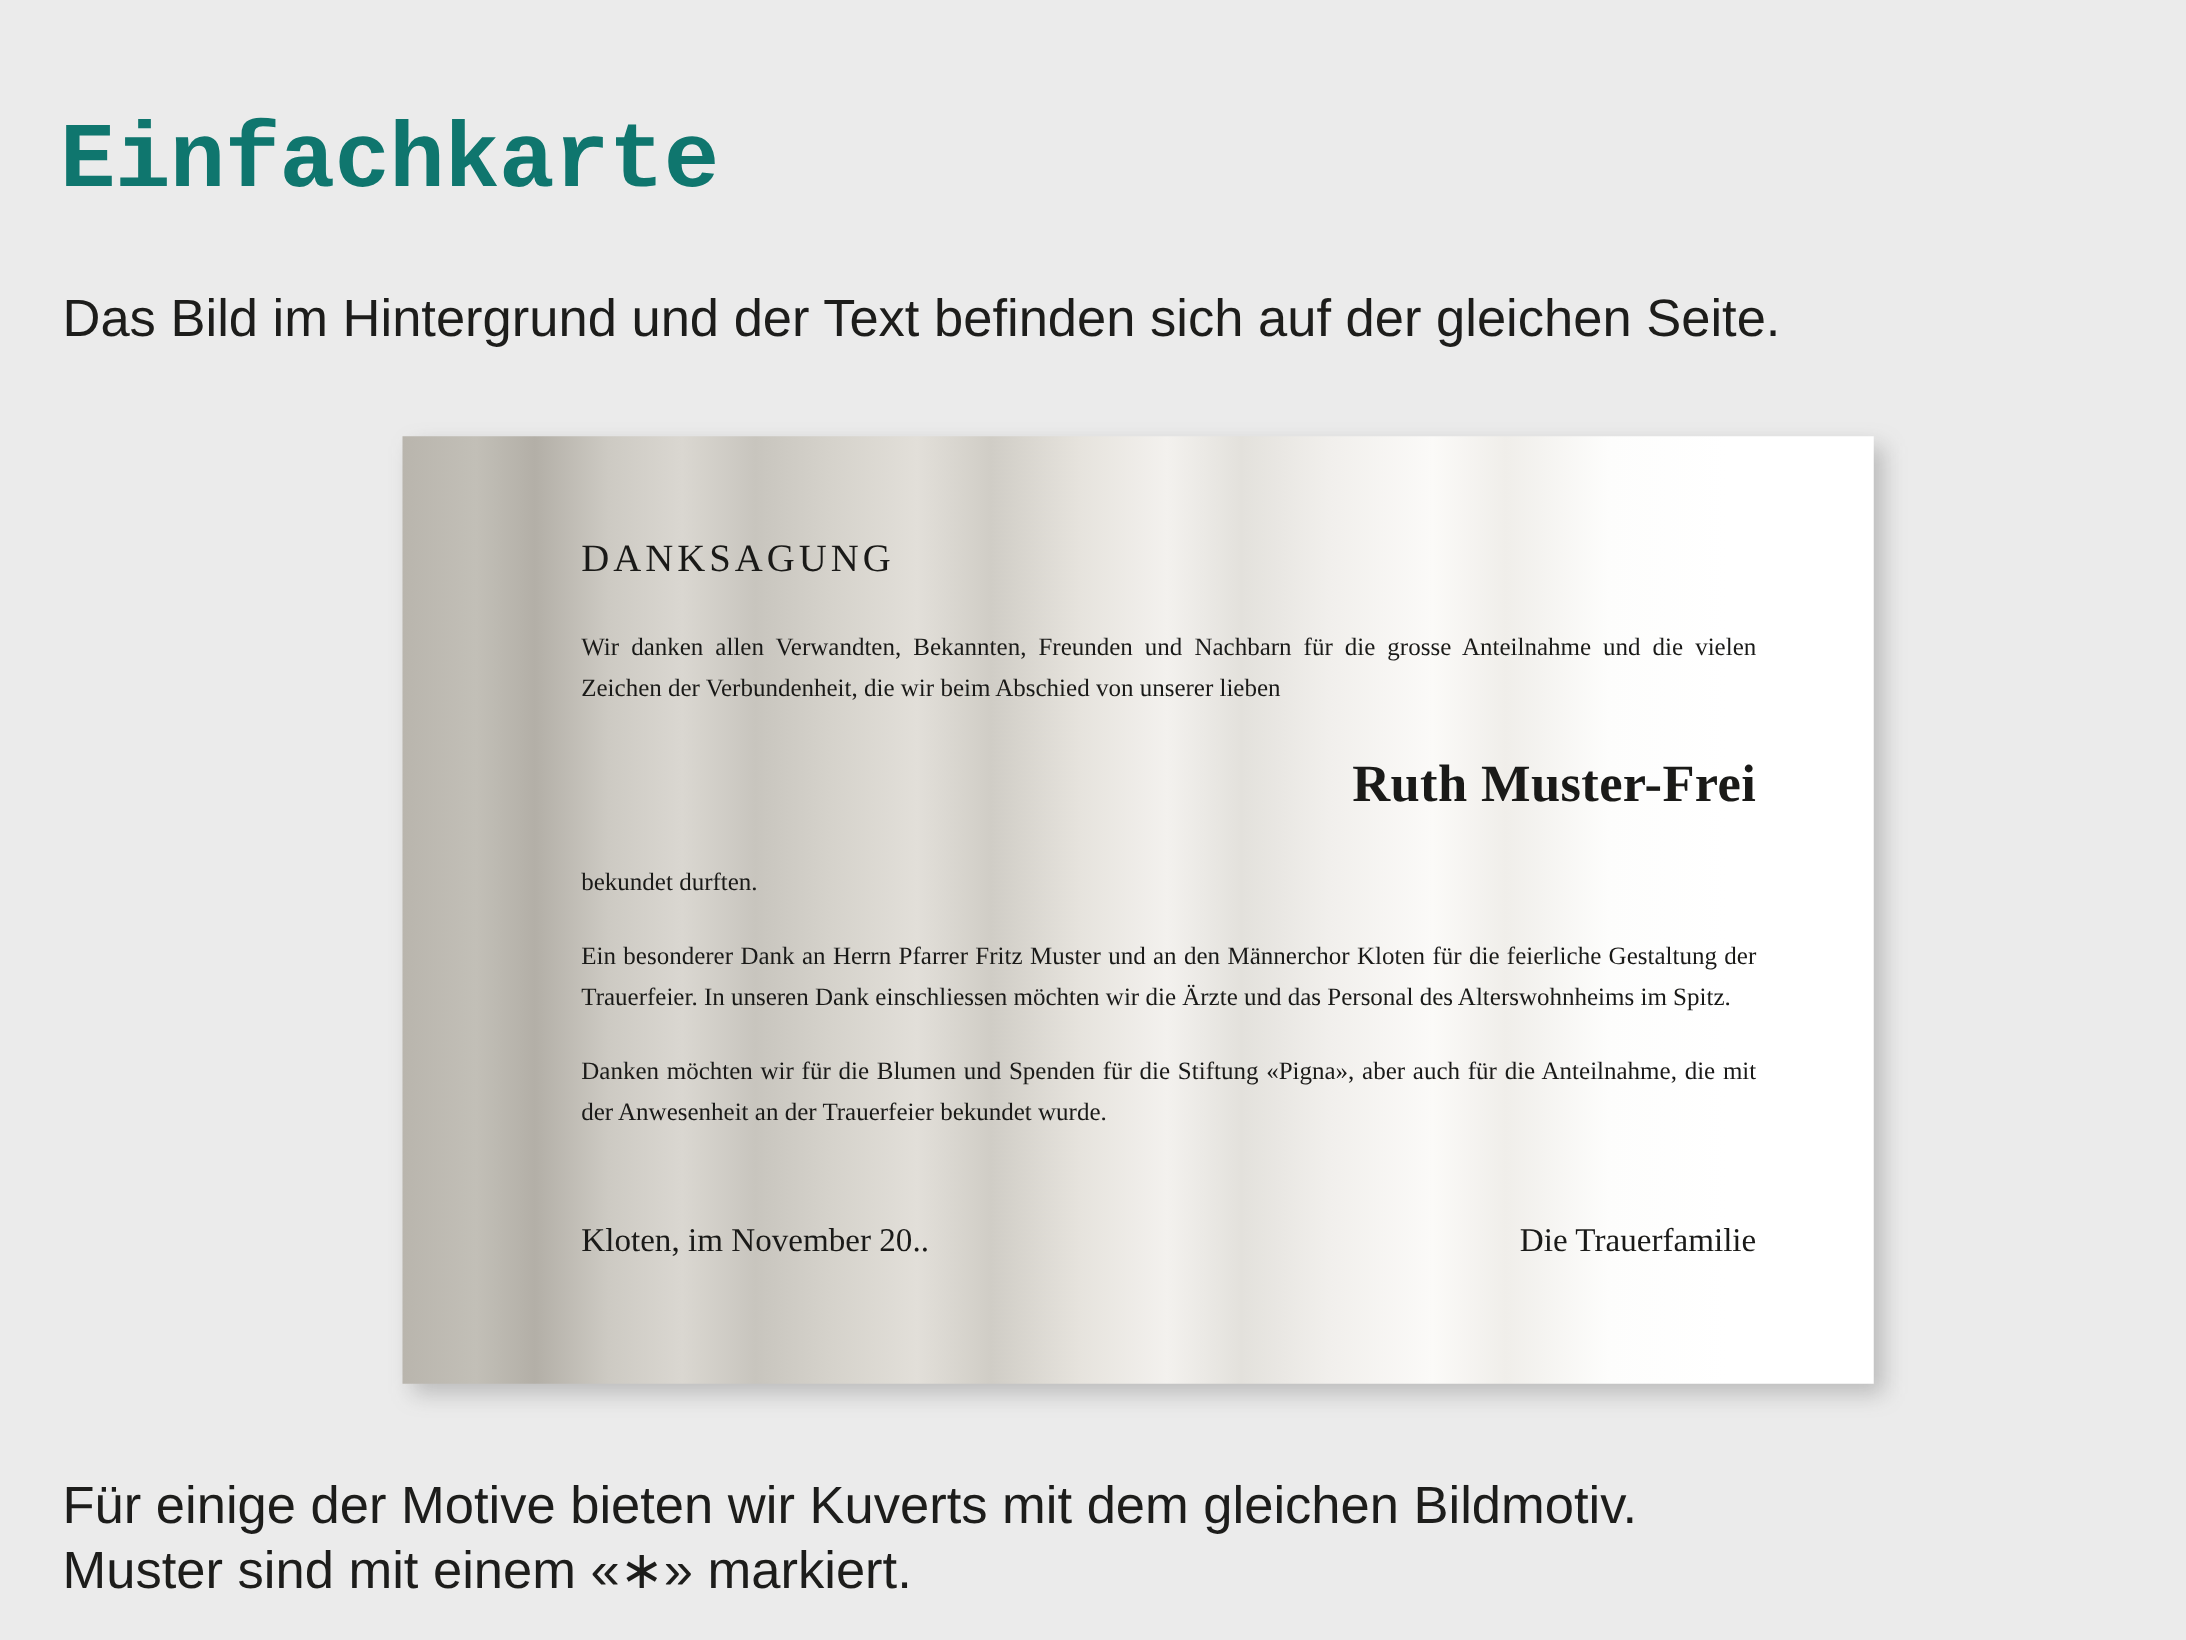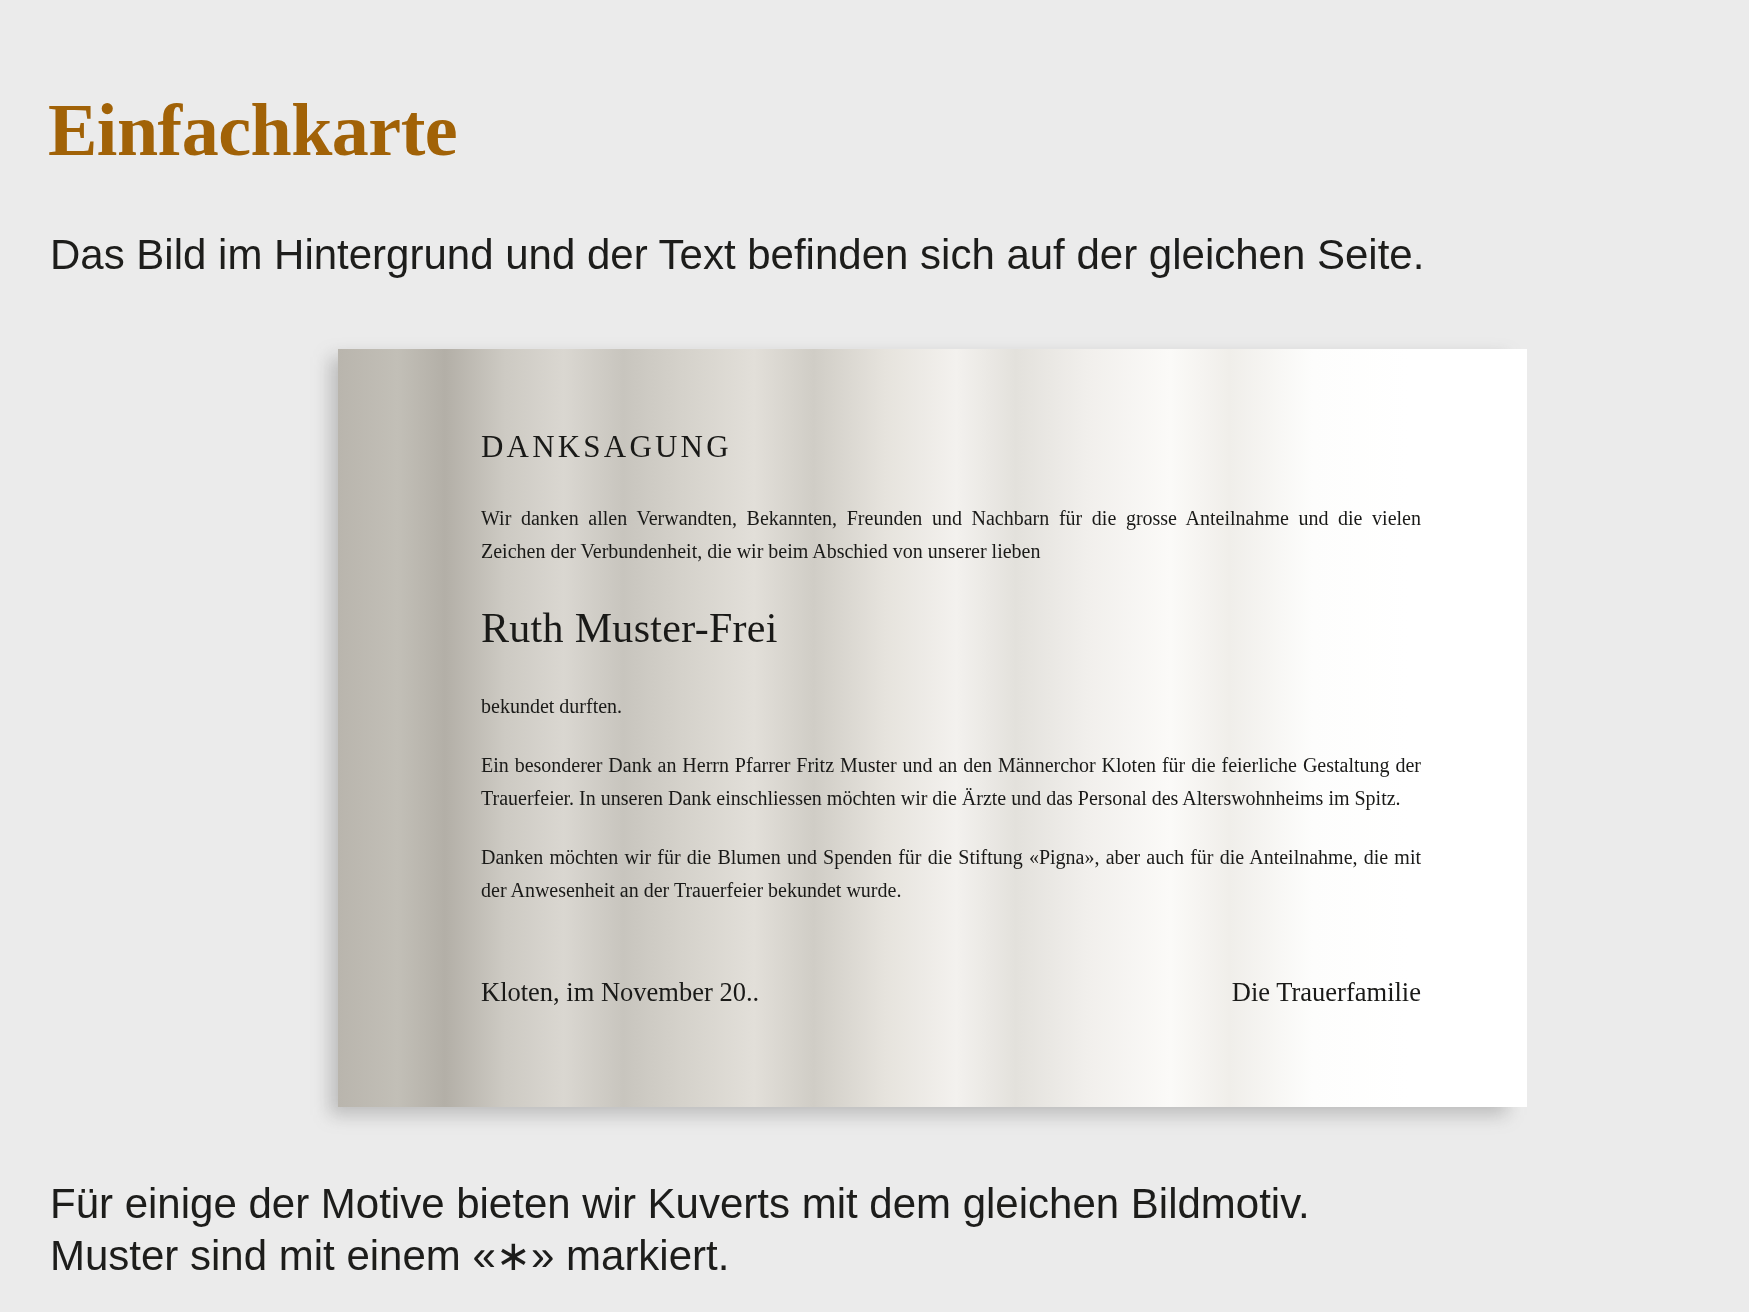--- a/index.html
+++ b/index.html
@@ -24,22 +24,22 @@
   }
 
   .page-title {
     position: absolute;
     left: 48px;
     top: 38px;
     font-size: 74px;
     line-height: 84px;
     font-weight: 700;
     letter-spacing: -0.5px;
-    color: #a16207;
-    font-family: Liberation Serif, serif;
+    color: #0f766e;
+    font-family: Liberation Mono, monospace;
   }
 
   .intro-text {
     position: absolute;
     left: 50px;
     top: 190px;
     font-size: 42px;
     line-height: 46px;
     font-weight: 400;
     color: #1d1d1b;
@@ -59,21 +59,21 @@
     left: 8px;
     top: 8px;
     width: 1177px;
     height: 758px;
     background: rgba(80, 80, 80, 0.30);
     filter: blur(9px);
   }
 
   .card {
     position: absolute;
-    left: 16px;
+    left: 0;
     top: 0;
     width: 1177px;
     height: 758px;
     background:
       linear-gradient(90deg,
         #b9b5ad 0%,
         #c2bfb7 5%,
         #b3afa7 9%,
         #cdcac3 14%,
         #dad7d1 19%,
@@ -86,21 +86,20 @@
         #e3e1dc 57%,
         #f1efec 63%,
         #fbfaf8 70%,
         #f0eeea 75%,
         #fdfdfc 82%,
         #ffffff 90%,
         #ffffff 100%);
     overflow: hidden;
     font-family: "Liberation Serif", serif;
     color: #1a1a18;
-    padding-left: 12px;
   }
 
   .card-inner {
     position: absolute;
     left: 143px;
     top: 80px;
     width: 940px;
   }
 
   .danksagung {
@@ -117,23 +116,23 @@
     margin: 0 0 26px 0;
     text-align: justify;
     font-family: "Liberation Serif", serif;
   }
 
   .body-par.nojust {
     text-align: left;
   }
 
   .deceased-name {
-    text-align: left;
+    text-align: right;
     font-size: 42px;
-    font-weight: 400;
+    font-weight: 700;
     margin: 36px 0 38px 0;
     letter-spacing: 0.3px;
     font-family: "Liberation Serif", serif;
   }
 
   .signature-row {
     display: flex;
     justify-content: space-between;
     align-items: baseline;
     margin-top: 70px;

